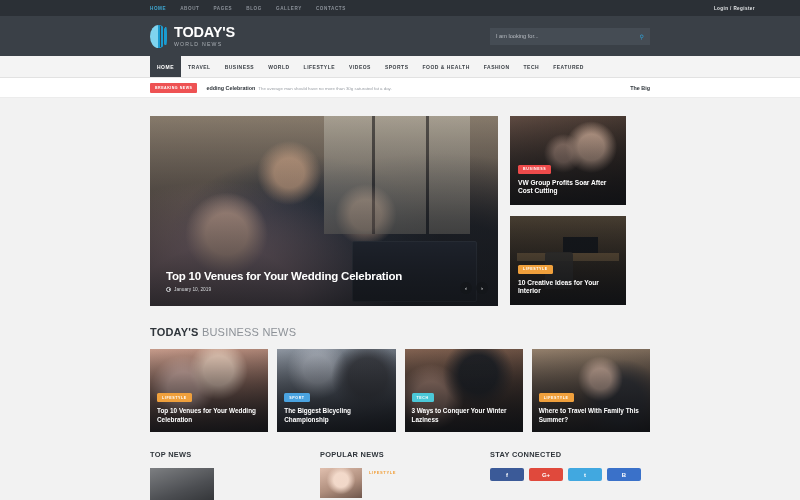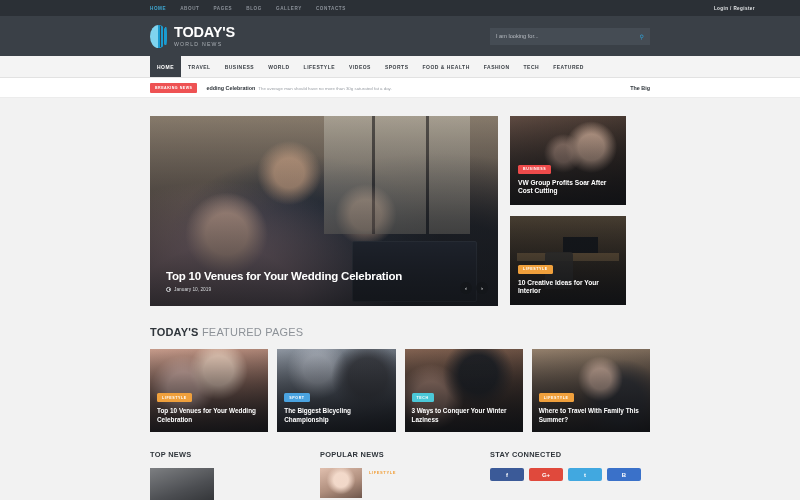--- a/index.html
+++ b/index.html
@@ -480,21 +480,21 @@
           <span class="cat-badge" style="background:#f0a03c">LIFESTYLE</span>
           <div class="sc-title">10 Creative Ideas for Your Interior</div>
         </div>
       </div>
 
     </div>
   </div>
 
   <div class="sec-head">
     <b>TODAY'S</b>
-    <span>FEATURED PAGES</span>
+    <span>BUSINESS NEWS</span>
   </div>
 
   <div class="feat-grid">
 
     <div class="feat-card">
       <div class="f-photo f1"></div>
       <div class="f-shade"></div>
       <div class="f-body">
         <span class="cat-badge" style="background:#f0a03c">LIFESTYLE</span>
         <div class="f-title">Top 10 Venues for Your Wedding Celebration</div>

